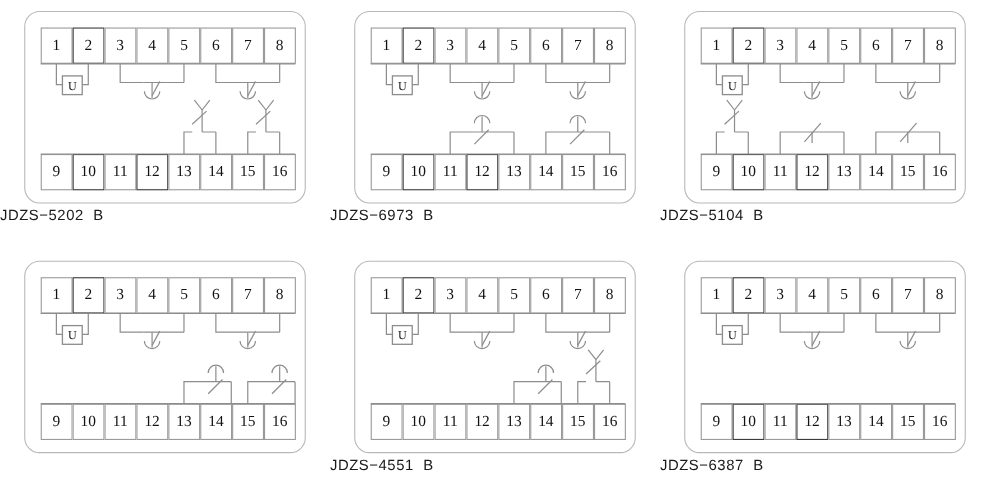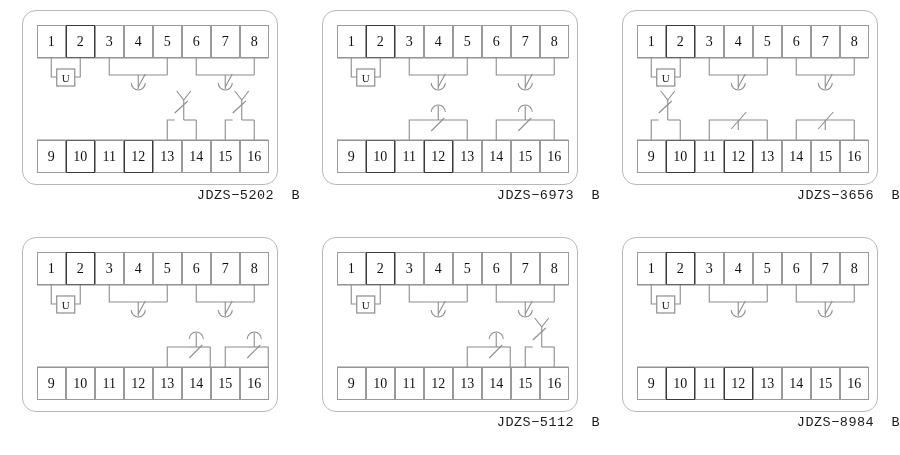--- a/index.html
+++ b/index.html
@@ -4,23 +4,23 @@
 <style>
   html,body{margin:0;padding:0;background:#ffffff;}
   body{width:900px;height:455px;overflow:hidden;
        font-family:"Liberation Sans",sans-serif;}
   #grid{display:grid;grid-template-columns:300px 300px 300px;
         grid-template-rows:227px 228px;width:900px;height:455px;}
   .cell{position:relative;}
   .panel{position:absolute;left:22px;top:10px;width:256px;height:175px;
          border:1.5px solid #b8b8b8;border-radius:14px;background:#fff;
          box-sizing:border-box;}
-  .caption{position:absolute;left:0;right:0;top:188px;text-align:right;
+  .caption{position:absolute;left:0;right:0;top:188px;text-align:left;
            font-size:13.5px;color:#1a1a1a;letter-spacing:.5px;
-           font-family:Liberation Mono, monospace;white-space:pre;}
+           font-family:Liberation Sans, sans-serif;white-space:pre;}
   .row{position:absolute;display:flex;}
   .row.top{left:14px;top:14px;}
   .row.bot{left:14px;top:129px;}
   .term{width:28.5px;height:33px;box-sizing:border-box;
         border:1px solid #9a9a9a;background:#fff;margin-right:.5px;
         display:flex;align-items:center;justify-content:center;
         font-family:"Liberation Serif",serif;font-size:14px;color:#111;}
   .term.dark{border-color:#3a3a3a;}
   svg.wires{position:absolute;left:0;top:0;width:256px;height:175px;
             pointer-events:none;}
@@ -203,21 +203,21 @@
           <line x1="107.25" y1="109" x2="144.25" y2="109"></line>
           <line x1="115.25" y1="109" x2="115.25" y2="119"></line>
           <line x1="108.25" y1="118" x2="123.25" y2="101"></line>
           <polyline points="173.25,129 173.25,109 194.25,109"></polyline>
           <polyline points="231.25,129 231.25,109"></polyline>
           <line x1="194.25" y1="109" x2="231.25" y2="109"></line>
           <line x1="202.25" y1="109" x2="202.25" y2="119"></line>
           <line x1="195.25" y1="118" x2="210.25" y2="101"></line>
         </svg>
       </div>
-      <div class="caption">JDZS−3656  B</div>
+      <div class="caption">JDZS−5104  B</div>
     </div>
     <div class="cell">
       <div class="panel">
         <div class="row top">
           <div class="term">1</div>
           <div class="term dark">2</div>
           <div class="term">3</div>
           <div class="term">4</div>
           <div class="term">5</div>
           <div class="term">6</div>
@@ -317,21 +317,21 @@
           <path d="M 166.25 101 A 7 7 0 0 1 180.25 101"></path>
           <polyline points="202.25,129 202.25,109 209.75,109"></polyline>
           <polyline points="231.25,129 231.25,109"></polyline>
           <line x1="218.75" y1="109" x2="231.25" y2="109"></line>
           <line x1="218.75" y1="109" x2="218.75" y2="89"></line>
           <line x1="209.75" y1="102" x2="222.75" y2="90"></line>
           <line x1="218.75" y1="89" x2="211.75" y2="80"></line>
           <line x1="218.75" y1="89" x2="225.75" y2="80"></line>
         </svg>
       </div>
-      <div class="caption">JDZS−5112  B</div>
+      <div class="caption">JDZS−4551  B</div>
     </div>
     <div class="cell">
       <div class="panel">
         <div class="row top">
           <div class="term">1</div>
           <div class="term dark">2</div>
           <div class="term">3</div>
           <div class="term">4</div>
           <div class="term">5</div>
           <div class="term">6</div>
@@ -362,15 +362,15 @@
           <line x1="115.25" y1="64" x2="115.25" y2="78"></line>
           <path d="M 108.25 72 A 7 7 0 0 0 122.25 72"></path>
           <polyline points="173.25,47 173.25,64 194.25,64"></polyline>
           <polyline points="231.25,47 231.25,64"></polyline>
           <line x1="194.25" y1="64" x2="231.25" y2="64"></line>
           <line x1="202.25" y1="76" x2="209.25" y2="63"></line>
           <line x1="202.25" y1="64" x2="202.25" y2="78"></line>
           <path d="M 195.25 72 A 7 7 0 0 0 209.25 72"></path>
         </svg>
       </div>
-      <div class="caption">JDZS−8984  B</div>
+      <div class="caption">JDZS−6387  B</div>
     </div>
   </div>
 
 </body></html>

